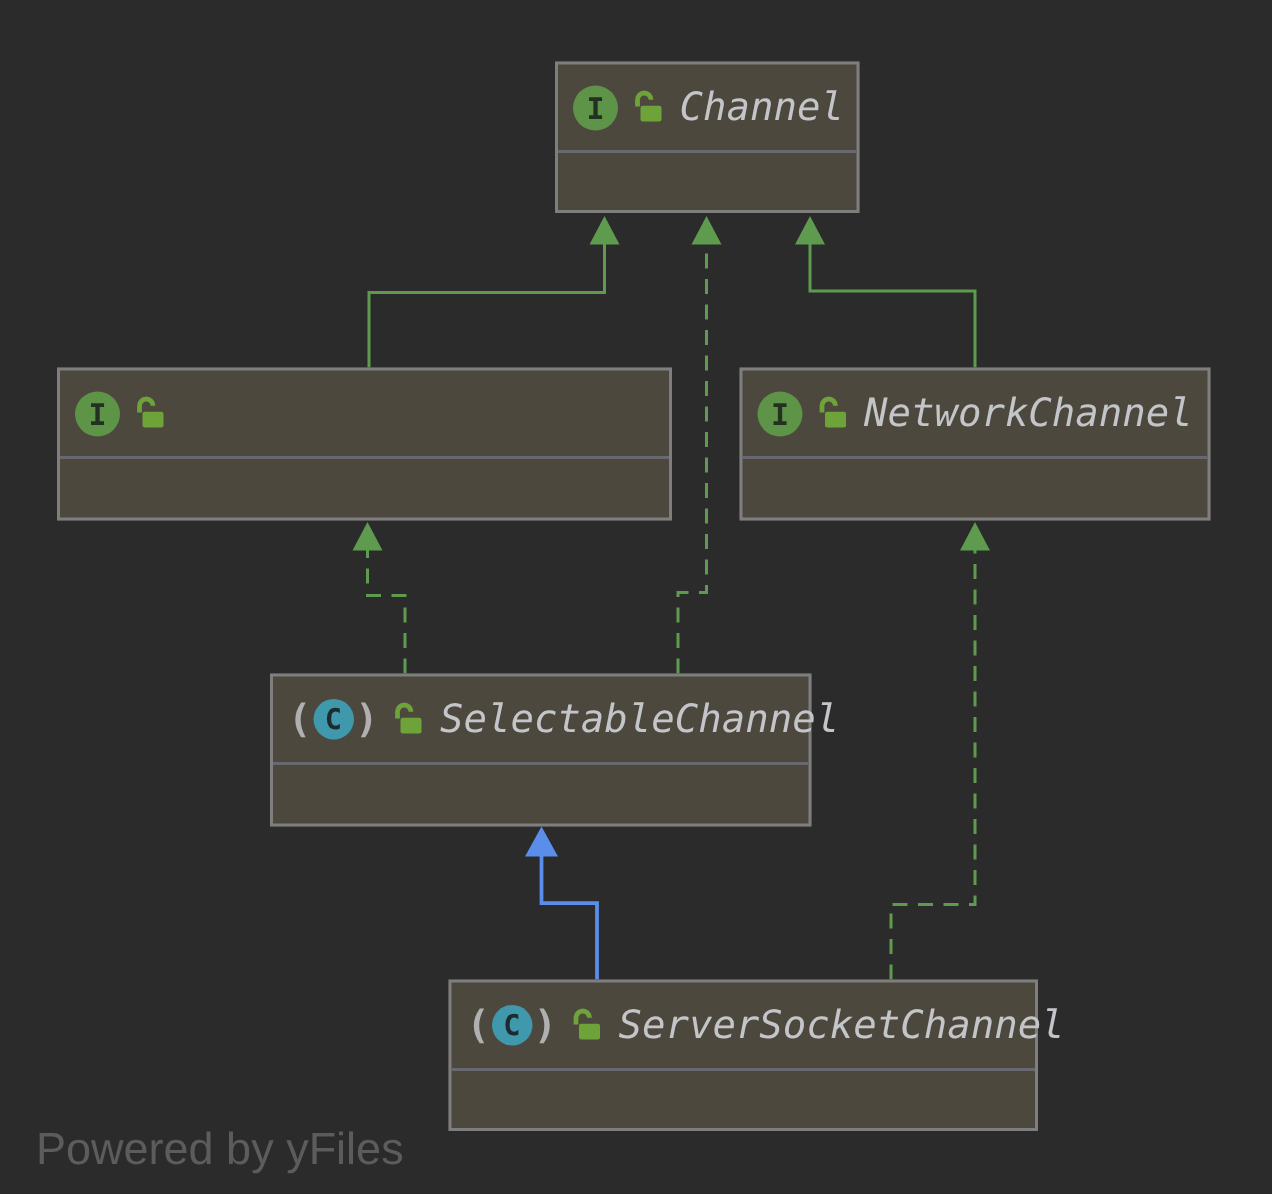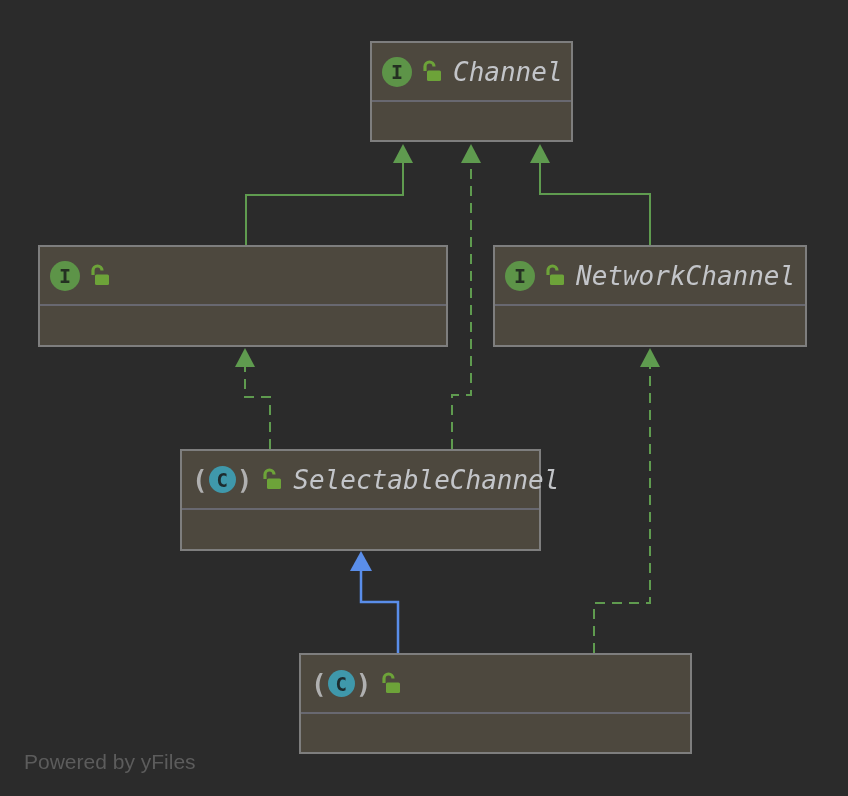--- a/index.html
+++ b/index.html
@@ -63,21 +63,21 @@
     color:#1d2b2e;
     font-size:19px;font-weight:bold;
     display:flex;align-items:center;justify-content:center;
     margin:0 1px;
   }
   .lock-icon{margin-left:8px;flex:0 0 auto;display:block;}
   .watermark{
     position:absolute;
     left:24px;top:750px;
     font-family:"Liberation Sans", sans-serif;
-    font-size:21px;
+    font-size:30px;
     color:#5c5c5c;
   }
 </style>
 </head>
 <body>
 
 <div class="canvas">
 
   <svg class="edges">
 
@@ -167,18 +167,19 @@
     <div class="node-header">
       <span class="class-badge">
         <span class="paren">(</span>
         <span class="circ">C</span>
         <span class="paren">)</span>
       </span>
       <svg class="lock-icon" width="23" height="25" viewBox="0 0 23 25">
         <path d="M5 12 V7.5 a4.5 4.5 0 0 1 9 0" fill="none" stroke="#6da339" stroke-width="3.2"></path>
         <rect x="7" y="11.5" width="14" height="10.5" rx="1.5" fill="#6da339"></rect>
       </svg>
+      <span class="node-label">ServerSocketChannel</span>
     </div>
     <div class="node-body"></div>
   </div>
 
   <div class="watermark">Powered by yFiles</div>
 </div>
 
 </body></html>

